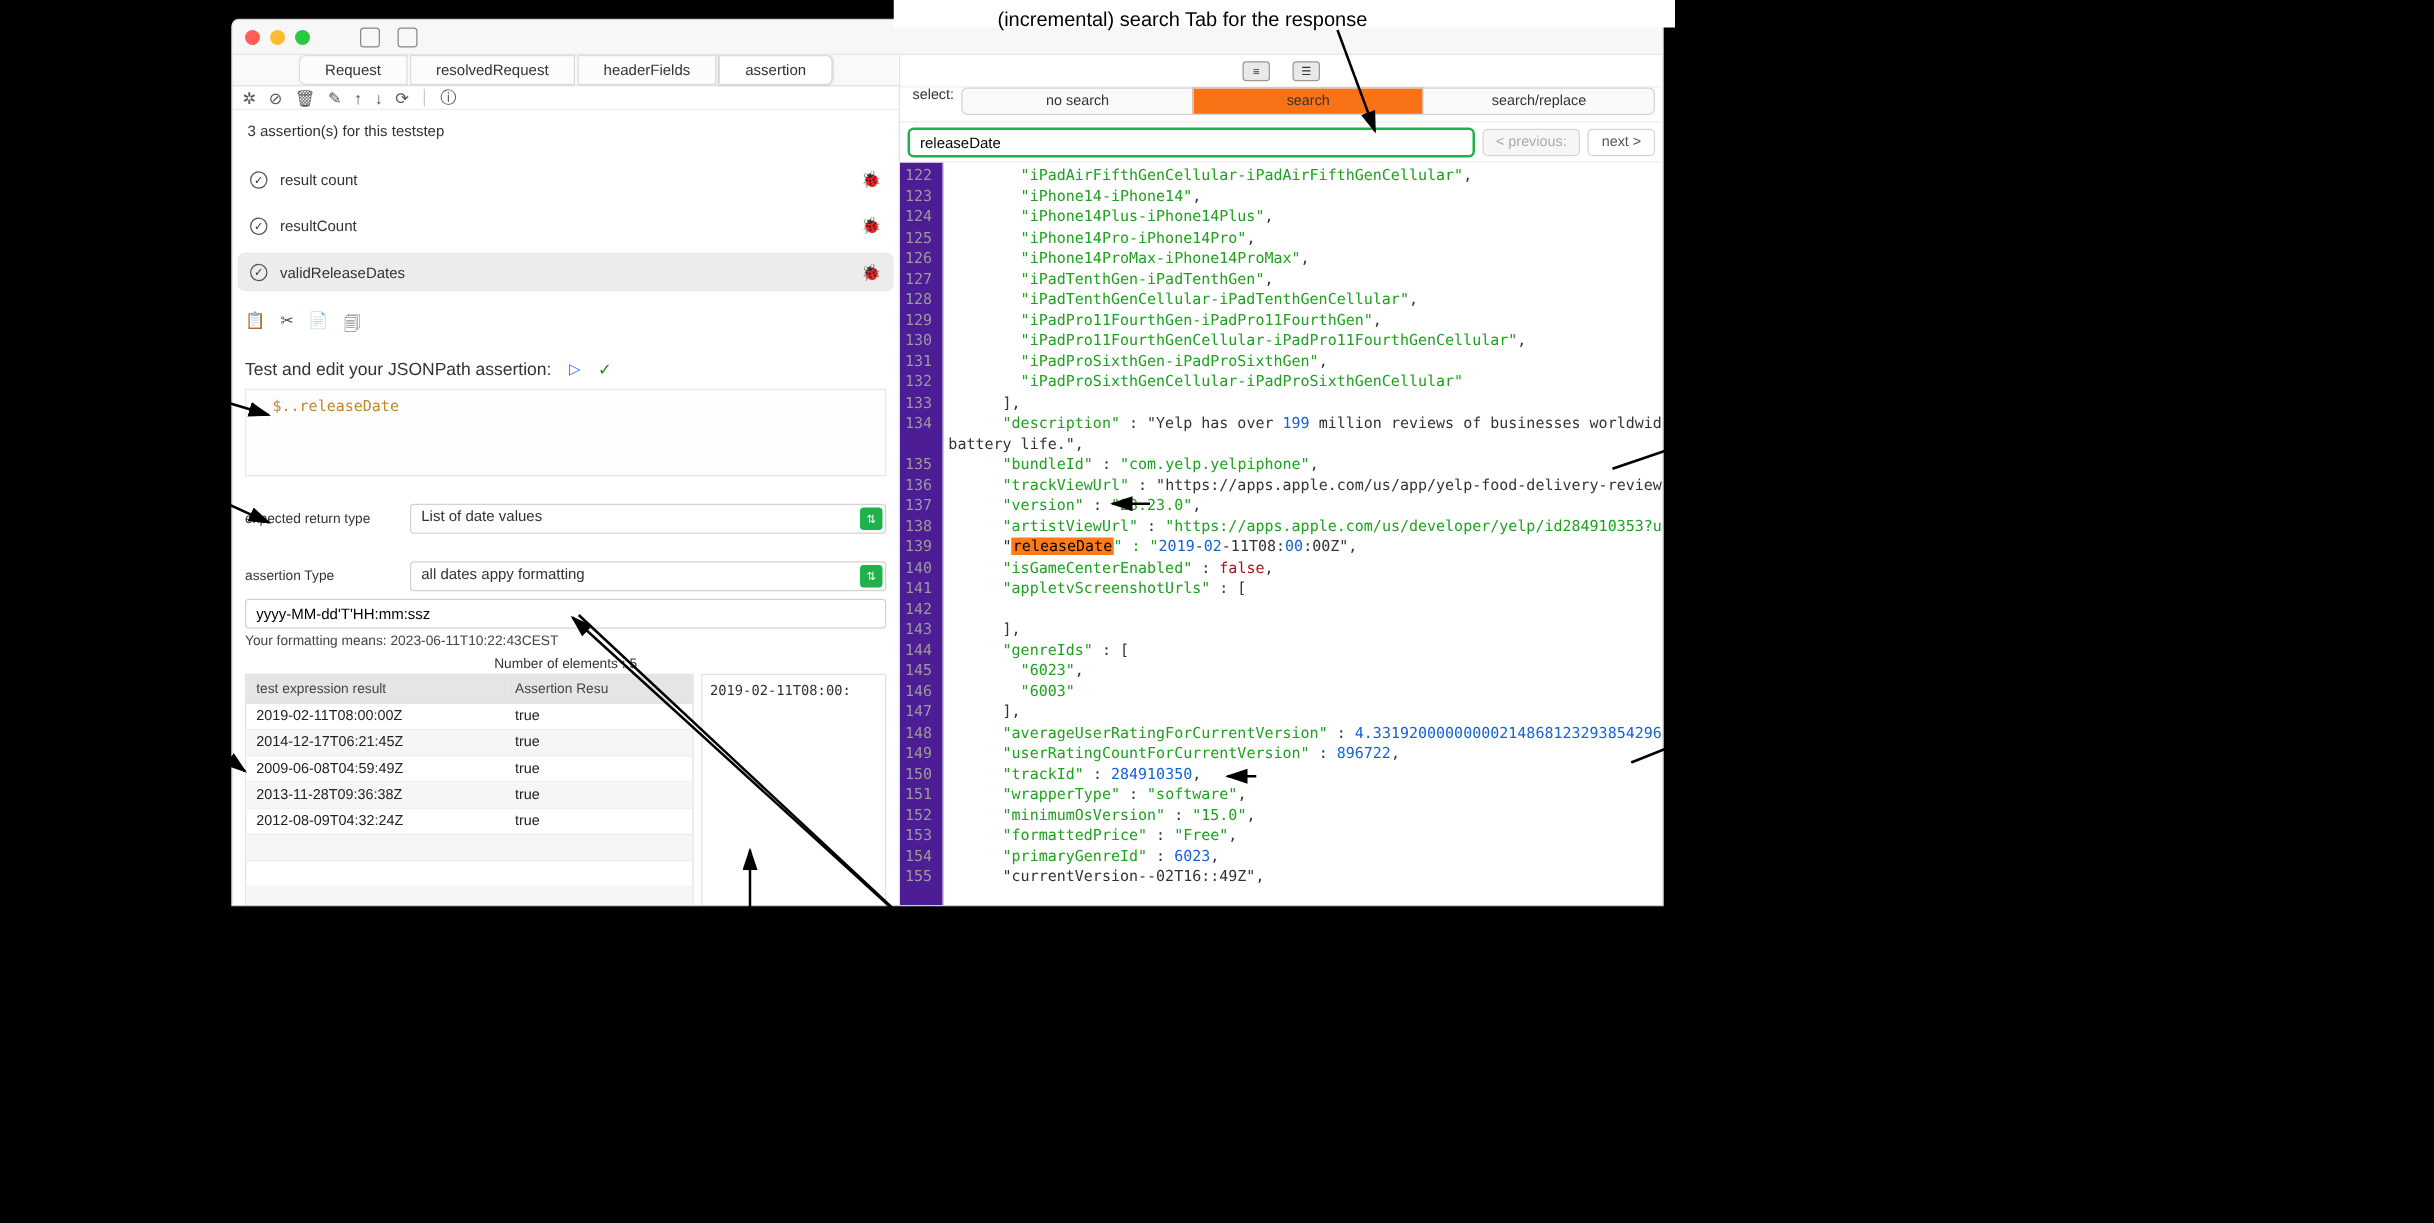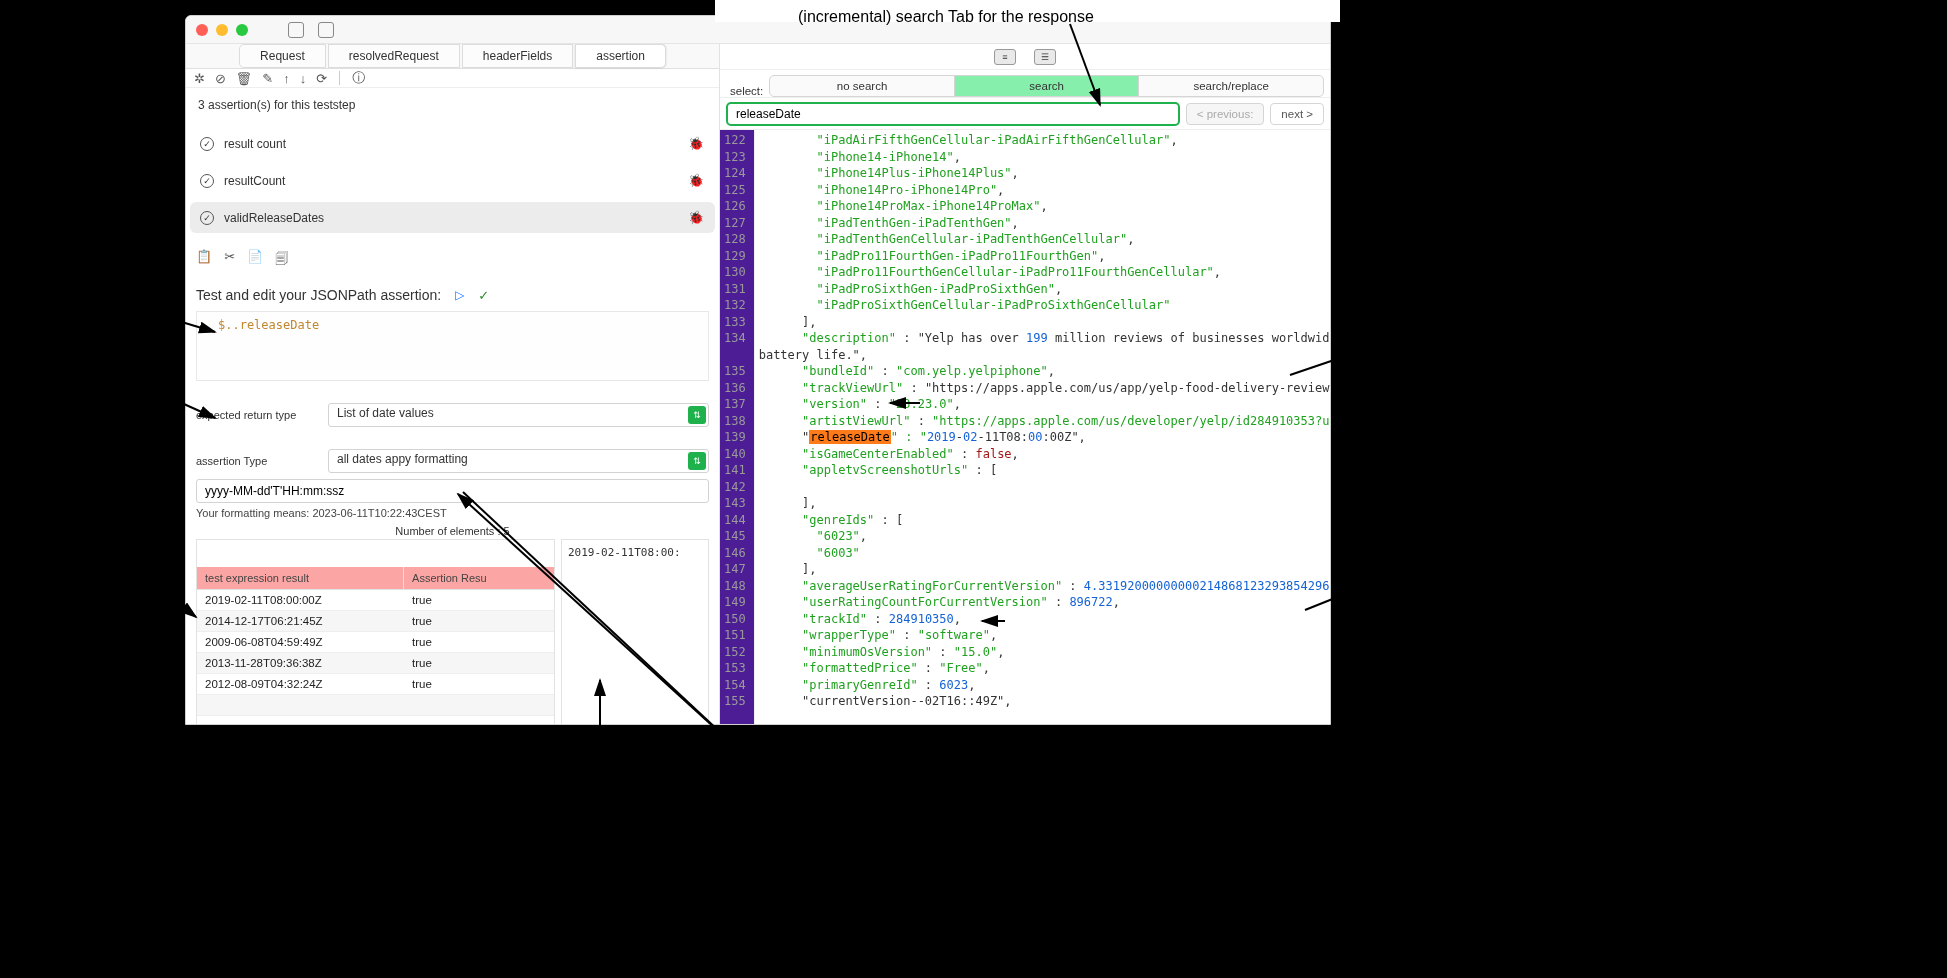--- a/index.html
+++ b/index.html
@@ -118,21 +118,21 @@
   .text-input{
     width:100%; height:24px; border:1px solid #d3d3d3; border-radius:3px;
     background:#fff; padding:2px 8px; font-size:12px; margin-top:6px;
   }
   .fmt-label{ font-size:11px; color:#444; margin-top:4px;}
   .elem-count{ text-align:center; font-size:11px; color:#333; margin-top:6px;}
   .result-row{ display:flex; gap:6px; margin-top:2px; }
   .result-table{
     flex:1; border:1px solid #e2e2e2;
   }
-  .rt-head{ display:flex; background:#fca5a5; border-bottom:1px solid #e2e2e2;margin-top:27px;}
+  .rt-head{ display:flex; background:#e5e5e5; border-bottom:1px solid #e2e2e2;}
   .rt-head div{ padding:5px 8px; font-size:11px; color:#444;}
   .rt-head .c1{ width:58%; border-right:1px solid #e2e2e2;}
   .rt-head .c2{ width:42%;}
   .rt-row{ display:flex; border-bottom:1px solid #eee;}
   .rt-row:nth-child(even){ background:#f6f6f6;}
   .rt-row div{ padding:4px 8px; font-size:11.5px; color:#222;}
   .rt-row .c1{ width:58%;}
   .rt-row .c2{ width:42%;}
   .raw-box{
     width:148px; border:1px solid #e2e2e2; padding:6px;
@@ -146,31 +146,31 @@
   }
   .right-tool-icons{
     height:26px; display:flex; align-items:center; justify-content:center;
     gap:18px; border-bottom:1px solid #eee;
   }
   .rtool-ic{
     width:22px;height:16px;border:1px solid #999;border-radius:3px; background:#e9e9e9;
     display:flex;align-items:center;justify-content:center;font-size:9px;
   }
   .search-row{
-    height:28px; display:flex; align-items:flex-end; padding:0 6px 0 4px; gap:0; border-bottom:1px solid #eee;
+    height:28px; display:flex; align-items:flex-start; padding:0 6px 0 4px; gap:0; border-bottom:1px solid #eee;
   }
   .search-lbl{ font-size:11.5px; color:#333; padding:0 6px;}
   .search-seg-wrap{ flex:1; display:flex;}
   .search-seg{
     flex:1; height:22px; display:flex; align-items:center; justify-content:center;
     border:1px solid #d5d5d5; margin-left:-1px; background:#fafafa; font-size:11.5px;
   }
   .search-seg:first-child{border-radius:5px 0 0 5px; margin-left:0;}
   .search-seg:last-child{border-radius:0 5px 5px 0;}
-  .search-seg.active{ background:#86efac;}
+  .search-seg.active{ background:#f97316;}
   .search-input-row{ height:32px; display:flex; align-items:center; gap:6px; padding:4px 6px; border-bottom:1px solid #eee;}
   .srch-input{
     flex:1; height:24px; border:2px solid #1fb24c; border-radius:5px;
     padding:2px 8px; font-size:12px;
   }
   .nav-btn{
     height:22px; padding:0 10px; border:1px solid #d5d5d5; border-radius:4px;
     background:#fff; font-size:11.5px; color:#555;
   }
   .nav-btn.disabled{ color:#aaa; background:#f6f6f6;}

